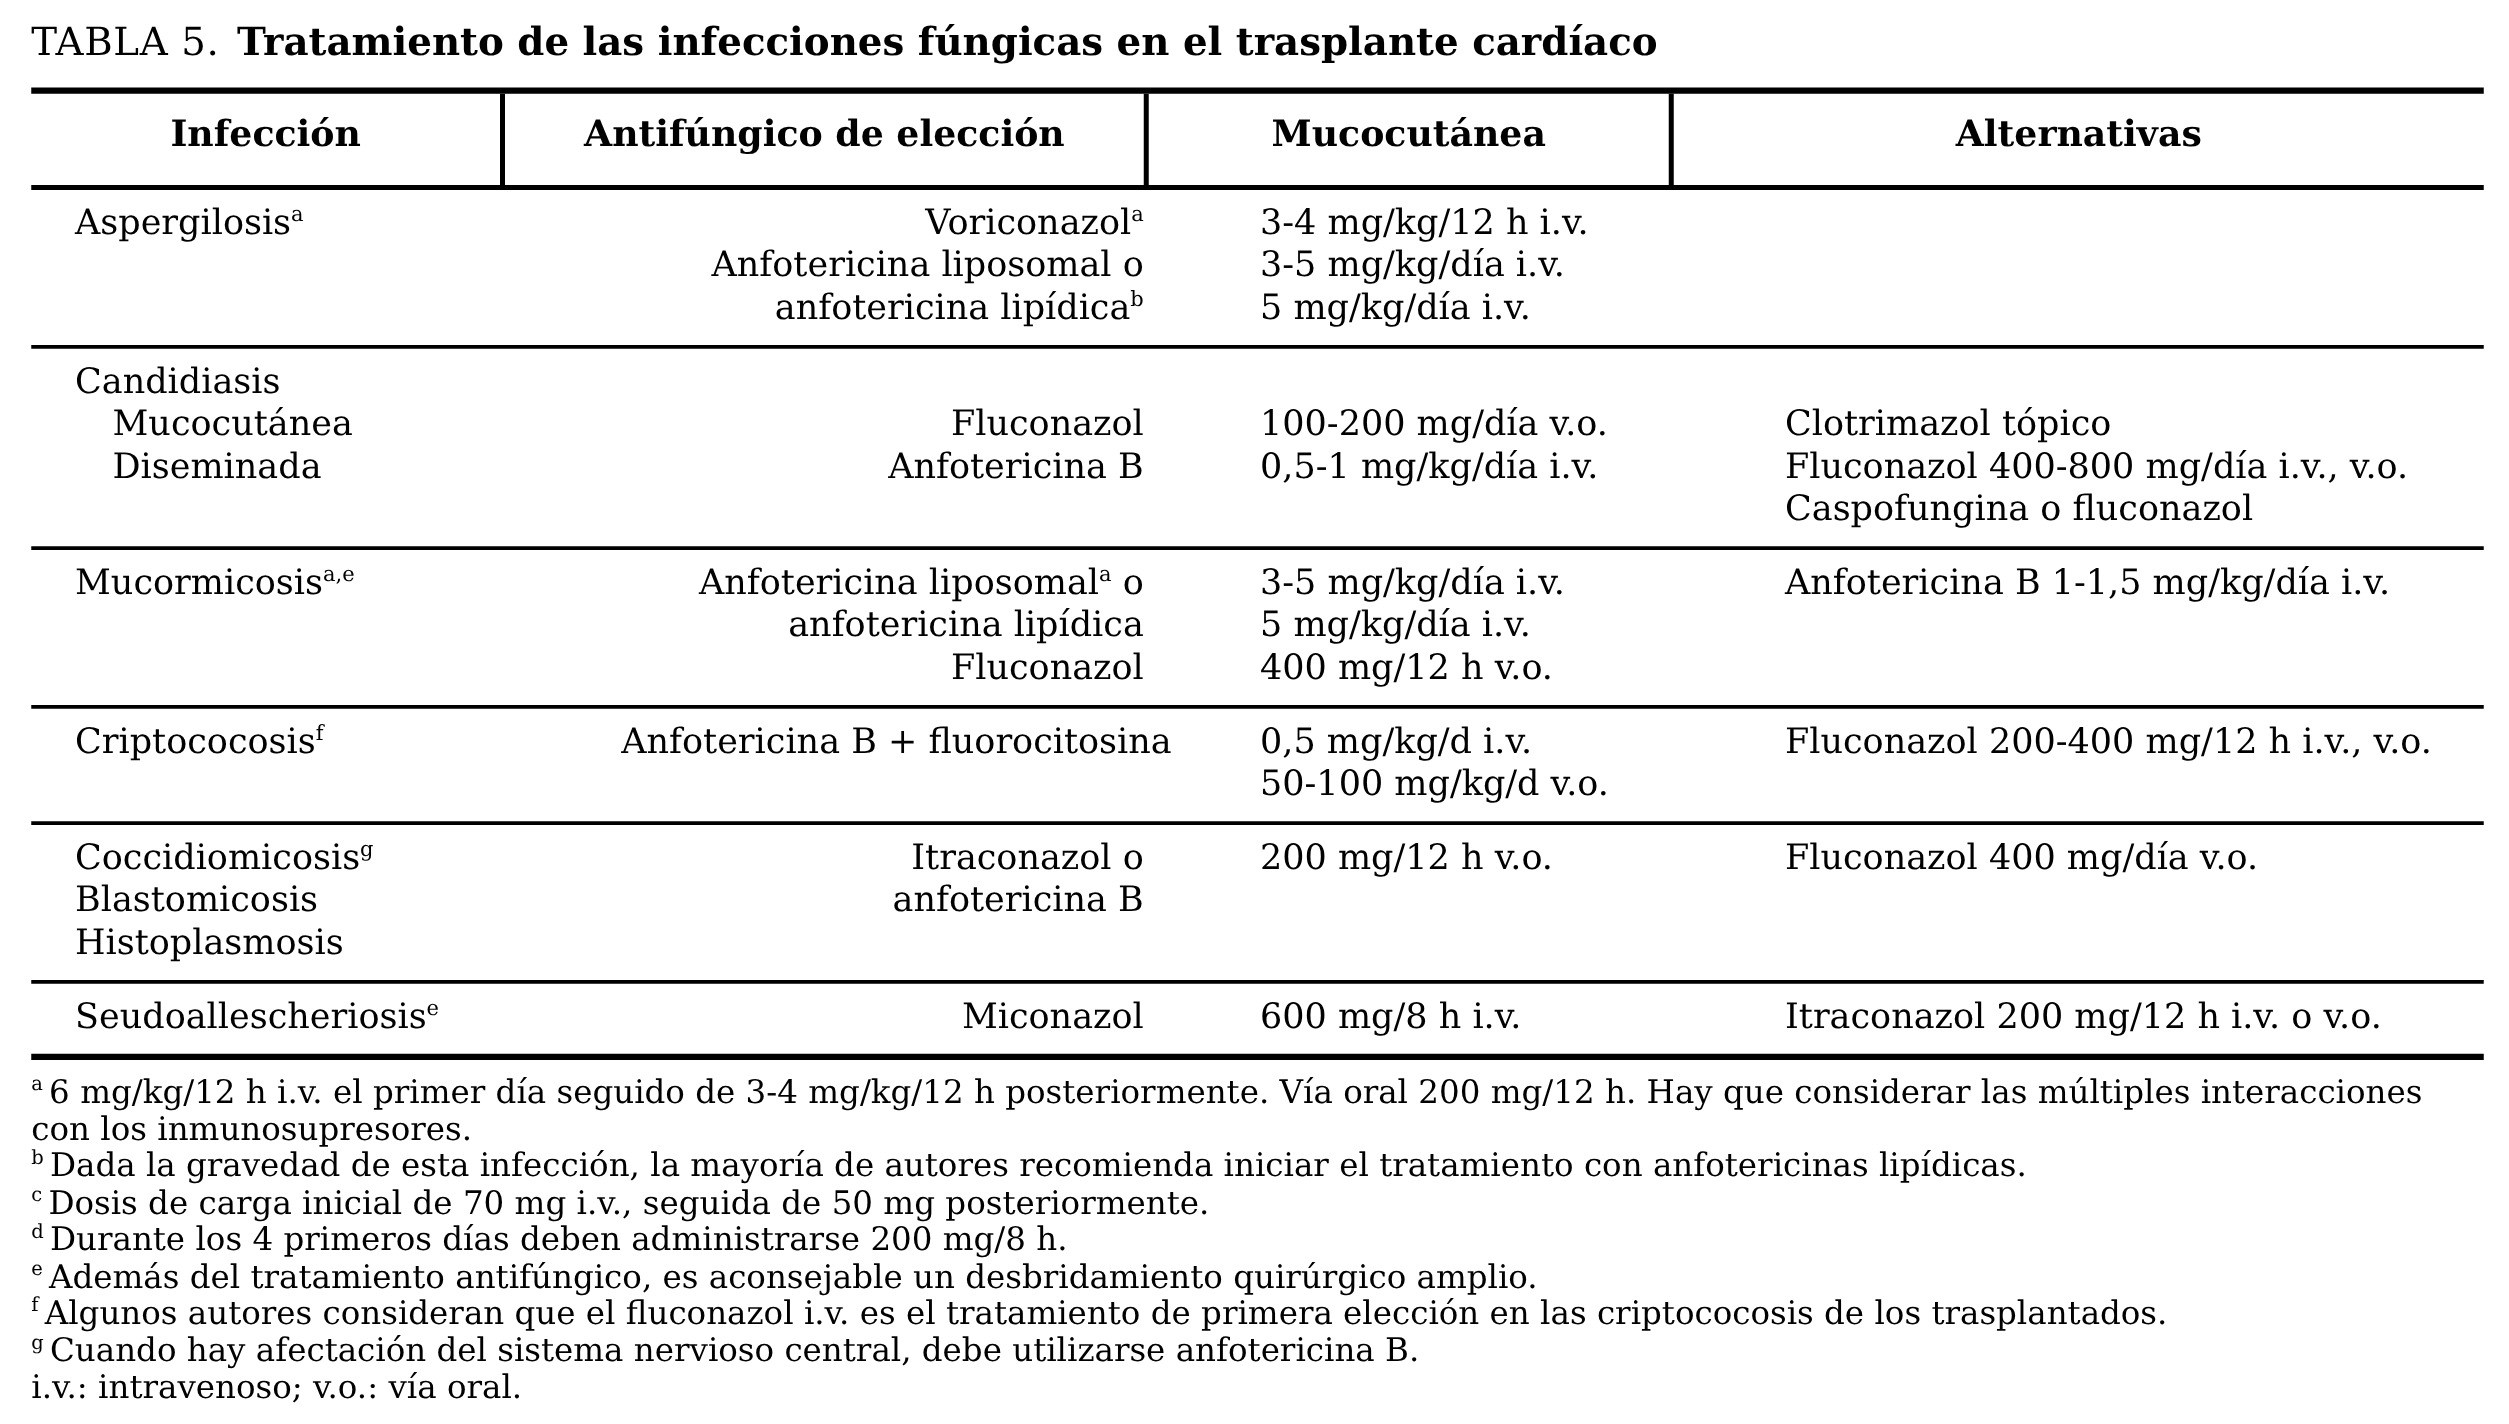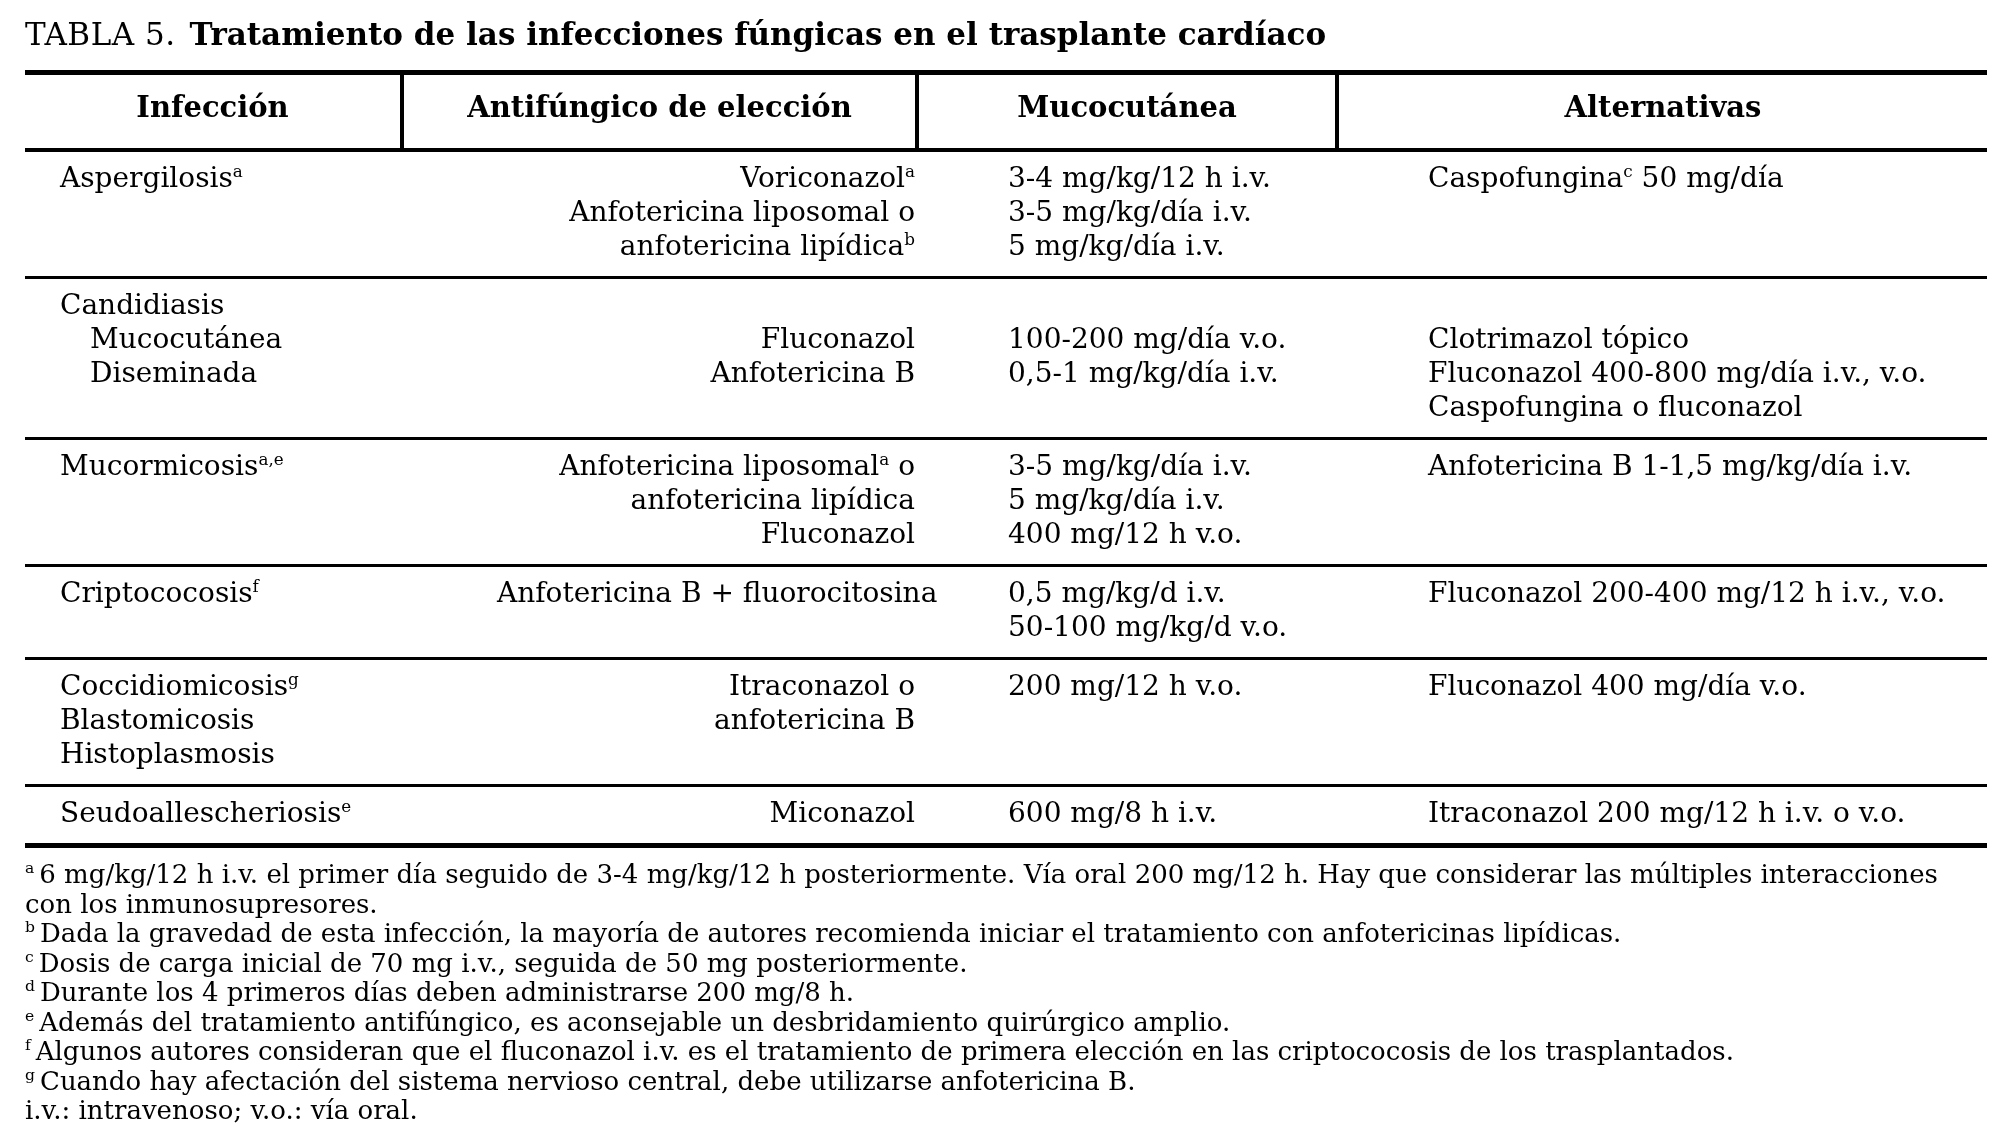--- a/index.html
+++ b/index.html
@@ -66,21 +66,20 @@
         <div class="line"><span>Voriconazol</span><sup>a</sup></div>
         <div class="line"><span>Anfotericina liposomal o</span></div>
         <div class="line indent2"><span>anfotericina lipídica</span><sup>b</sup></div>
       </div>
       <div class="cell c3">
         <div class="line"><span>3-4 mg/kg/12 h i.v.</span></div>
         <div class="line"><span>3-5 mg/kg/día i.v.</span></div>
         <div class="line"><span>5 mg/kg/día i.v.</span></div>
       </div>
       <div class="cell c4">
-        <div class="line"><span>Caspofungina</span><sup>c</sup><span> 50 mg/día</span></div>
       </div>
     </div>
 
     <div class="row">
       <div class="cell c1">
         <div class="line"><span>Candidiasis</span></div>
         <div class="line indent1"><span>Mucocutánea</span></div>
         <div class="line indent1"><span>Diseminada</span></div>
       </div>
       <div class="cell c2">

